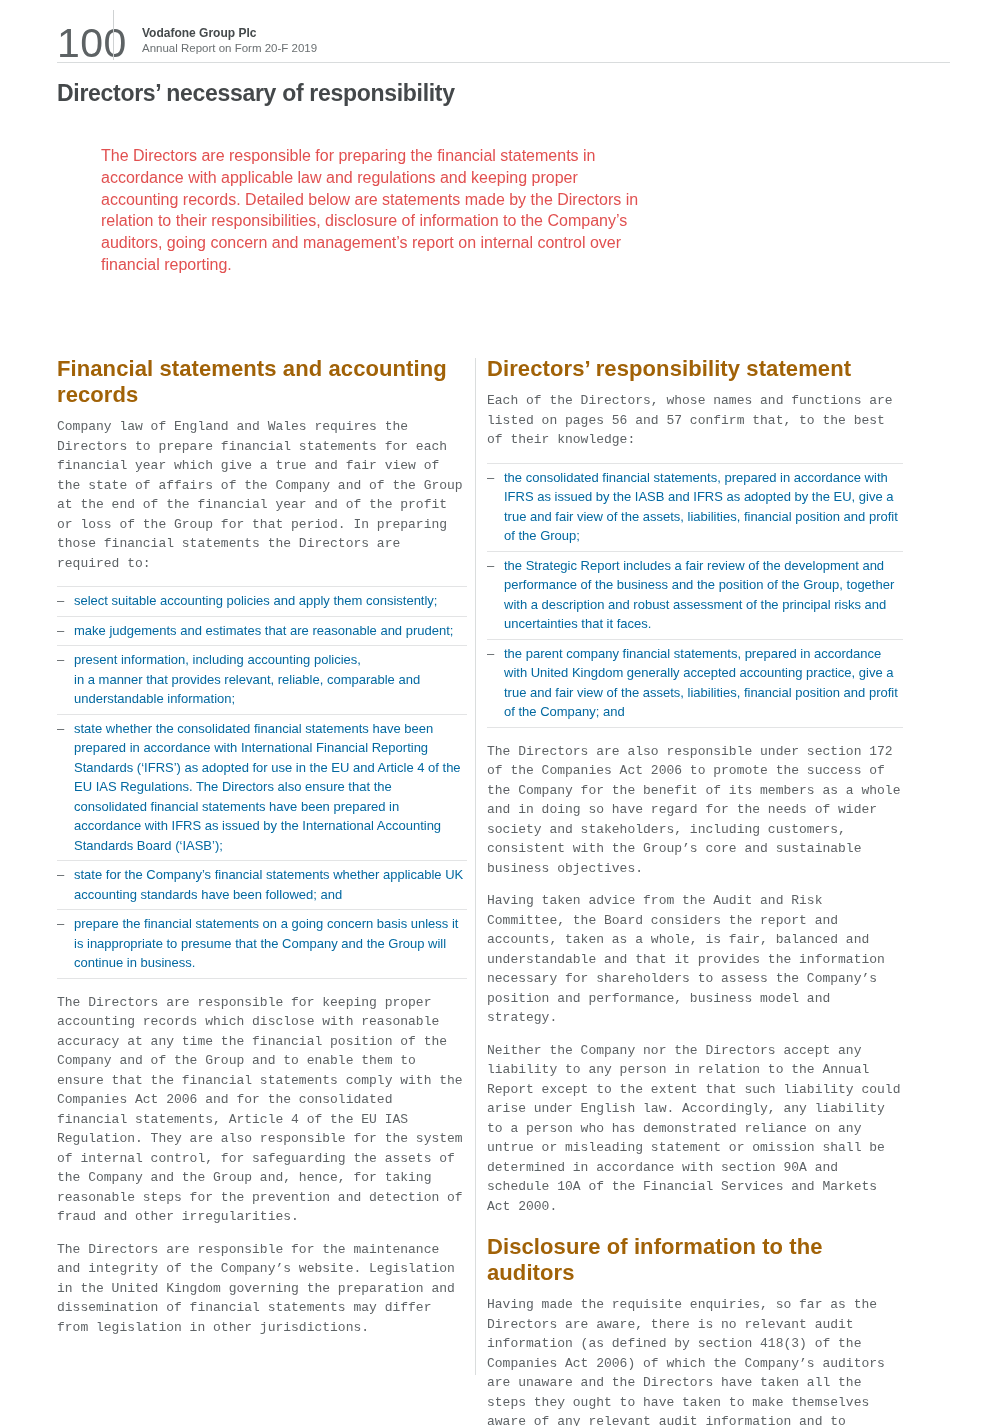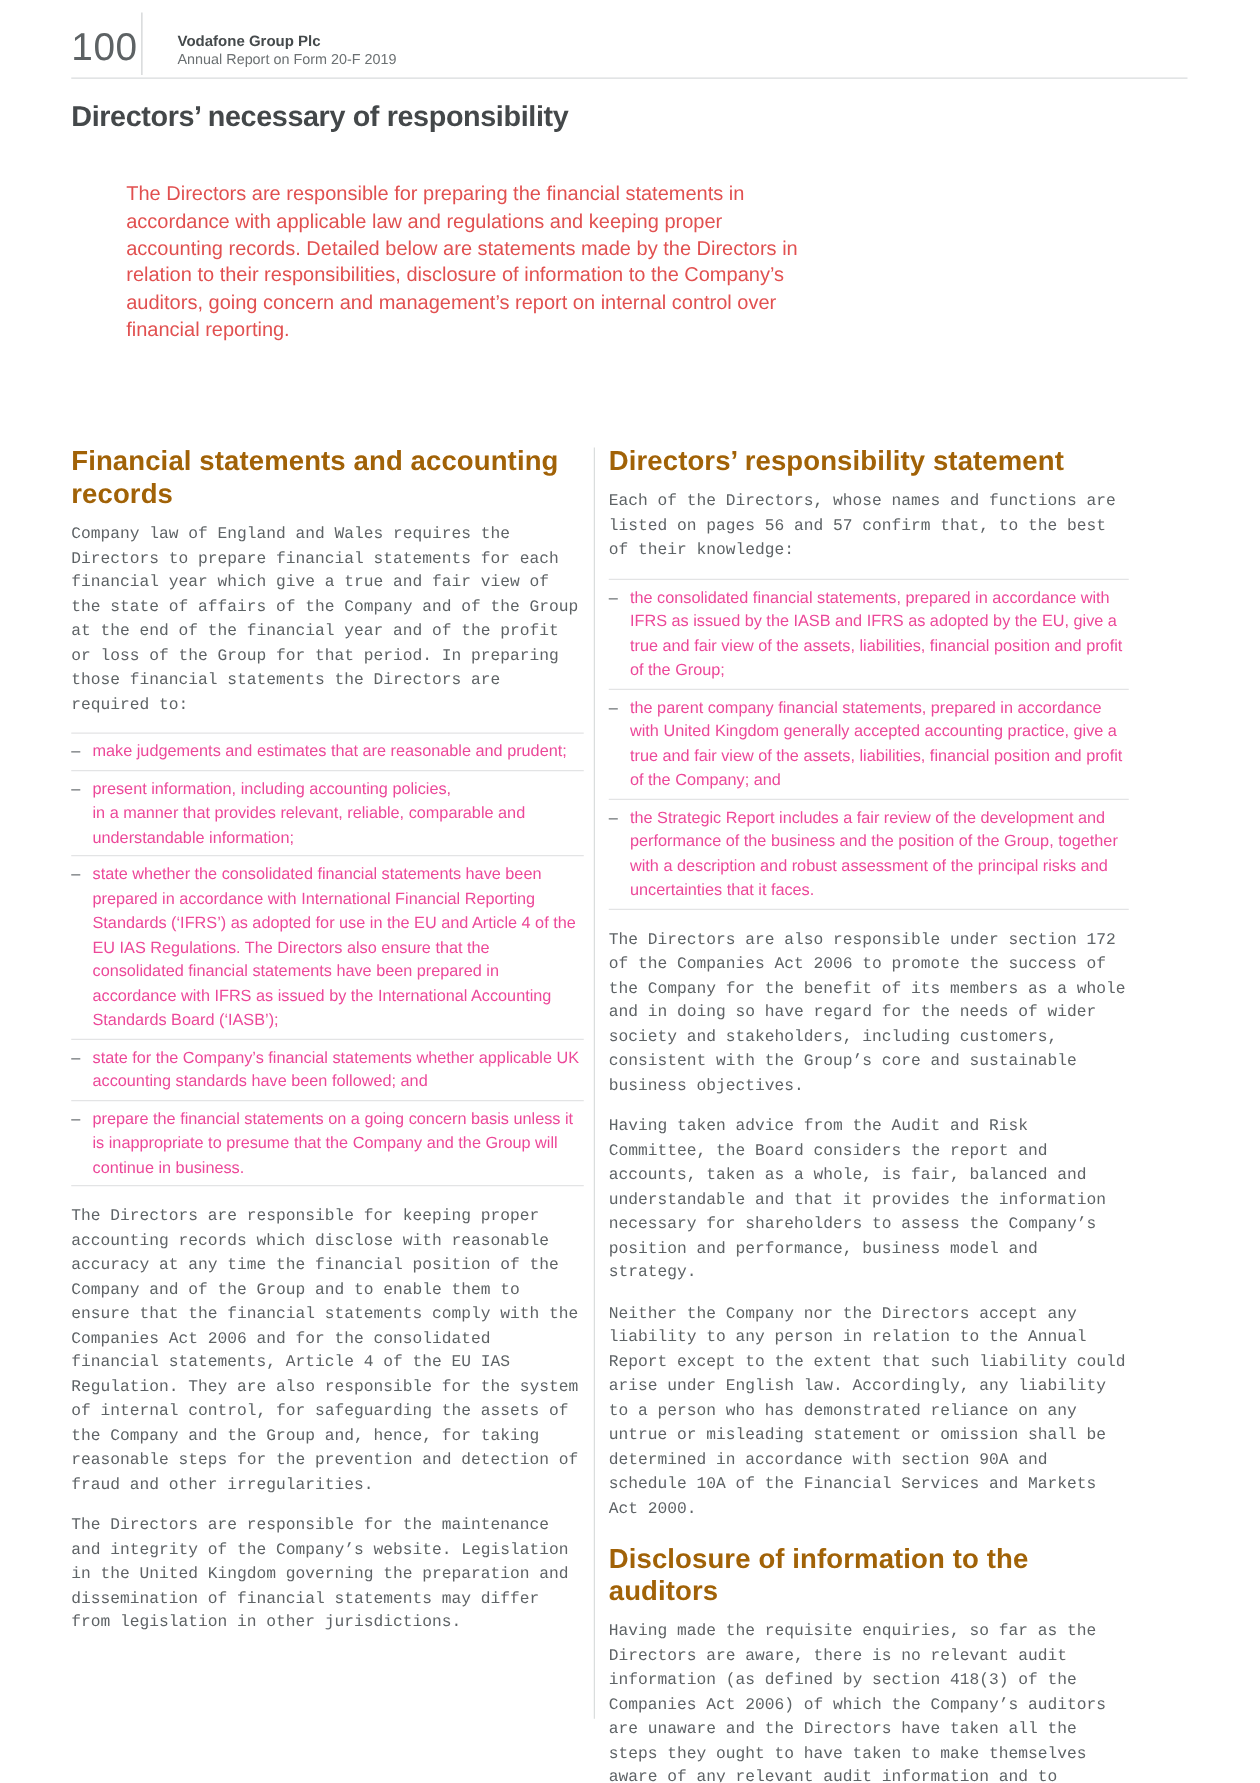--- a/index.html
+++ b/index.html
@@ -2,21 +2,21 @@
 <html><head>
 <meta charset="utf-8">
 <style>
   html,body{margin:0;padding:0;background:#ffffff;}
   #page{
     position:relative;width:1008px;height:1426px;background:#ffffff;overflow:hidden;
     font-family:"Liberation Sans",sans-serif;
   }
   
   .page-number{
-    position:absolute;left:57px;top:20px;font-size:31px;font-weight:400;
+    position:absolute;left:57px;top:20px;font-size:41px;font-weight:400;
     color:#5d6264;letter-spacing:0.5px;
   }
   .header-vrule{position:absolute;left:113px;top:10px;width:1px;height:50px;background:#cfd2d3;}
   .brand-block{position:absolute;left:127px;top:26px;margin-left:15px;}
   .brand-name{font-size:12px;font-weight:bold;color:#454a4c;line-height:15px;}
   .brand-sub{font-size:11.5px;color:#6b7072;line-height:15px;}
   .header-hrule{position:absolute;left:57px;top:62px;width:893px;height:1px;background:#d9dcdd;}
   
   .page-title{
     position:absolute;left:57px;top:80px;font-size:23px;font-weight:bold;
@@ -36,21 +36,21 @@
   }
   h2.sec2{margin:18px 0 9px 0;}
   p.body{
     margin:0 0 13px 0;font-size:13px;line-height:19.5px;color:#5e6366;font-family:Liberation Mono, monospace;
   }
   ul.rules{
     list-style:none;margin:3px 0 14px 0;padding:0;border-top:1px solid #e3e4e5;
   }
   ul.rules li{
     position:relative;padding:4px 0 5px 17px;border-bottom:1px solid #e3e4e5;
-    font-size:13px;line-height:19.5px;color:#ec4899;white-space:pre-line;
+    font-size:13px;line-height:19.5px;color:#0369a1;white-space:pre-line;
   }
   ul.rules li::before{content:"\2013";position:absolute;left:0;top:4px;color:#5e6366;}
 </style>
 </head>
 <body>
 
 <div id="page">
 
   <div class="page-number">100</div>
   <div class="header-vrule"></div>
@@ -67,39 +67,40 @@
 relation to their responsibilities, disclosure of information to the Company’s
 auditors, going concern and management’s report on internal control over
 financial reporting.</div>
 
   <div class="col-divider"></div>
 
   <div class="col col-left">
     <h2 class="sec">Financial statements and accounting records</h2>
     <p class="body">Company law of England and Wales requires the Directors to prepare financial statements for each financial year which give a true and fair view of the state of affairs of the Company and of the Group at the end of the financial year and of the profit or loss of the Group for that period. In preparing those financial statements the Directors are required to:</p>
     <ul class="rules">
+      <li>select suitable accounting policies and apply them consistently;</li>
       <li>make judgements and estimates that are reasonable and prudent;</li>
       <li>present information, including accounting policies,
 in a manner that provides relevant, reliable, comparable and
 understandable information;</li>
       <li>state whether the consolidated financial statements have been prepared in accordance with International Financial Reporting Standards (‘IFRS’) as adopted for use in the EU and Article 4 of the EU IAS Regulations. The Directors also ensure that the consolidated financial statements have been prepared in accordance with IFRS as issued by the International Accounting Standards Board (‘IASB’);</li>
       <li>state for the Company’s financial statements whether applicable UK accounting standards have been followed; and</li>
       <li>prepare the financial statements on a going concern basis unless it is inappropriate to presume that the Company and the Group will continue in business.</li>
     </ul>
     <p class="body">The Directors are responsible for keeping proper accounting records which disclose with reasonable accuracy at any time the financial position of the Company and of the Group and to enable them to ensure that the financial statements comply with the Companies Act 2006 and for the consolidated financial statements, Article 4 of the EU IAS Regulation. They are also responsible for the system of internal control, for safeguarding the assets of the Company and the Group and, hence, for taking reasonable steps for the prevention and detection of fraud and other irregularities.</p>
     <p class="body">The Directors are responsible for the maintenance and integrity of the Company’s website. Legislation in the United Kingdom governing the preparation and dissemination of financial statements may differ from legislation in other jurisdictions.</p>
   </div>
 
   <div class="col col-right">
     <h2 class="sec">Directors’ responsibility statement</h2>
     <p class="body">Each of the Directors, whose names and functions are listed on pages 56 and 57 confirm that, to the best of their knowledge:</p>
     <ul class="rules">
       <li>the consolidated financial statements, prepared in accordance with IFRS as issued by the IASB and IFRS as adopted by the EU, give a true and fair view of the assets, liabilities, financial position and profit of the Group;</li>
+      <li>the Strategic Report includes a fair review of the development and performance of the business and the position of the Group, together with a description and robust assessment of the principal risks and uncertainties that it faces.</li>
       <li>the parent company financial statements, prepared in accordance with United Kingdom generally accepted accounting practice, give a true and fair view of the assets, liabilities, financial position and profit of the Company; and</li>
-      <li>the Strategic Report includes a fair review of the development and performance of the business and the position of the Group, together with a description and robust assessment of the principal risks and uncertainties that it faces.</li>
     </ul>
     <p class="body">The Directors are also responsible under section 172 of the Companies Act 2006 to promote the success of the Company for the benefit of its members as a whole and in doing so have regard for the needs of wider society and stakeholders, including customers, consistent with the Group’s core and sustainable business objectives.</p>
     <p class="body">Having taken advice from the Audit and Risk Committee, the Board considers the report and accounts, taken as a whole, is fair, balanced and understandable and that it provides the information necessary for shareholders to assess the Company’s position and performance, business model and strategy.</p>
     <p class="body">Neither the Company nor the Directors accept any liability to any person in relation to the Annual Report except to the extent that such liability could arise under English law. Accordingly, any liability to a person who has demonstrated reliance on any untrue or misleading statement or omission shall be determined in accordance with section 90A and schedule 10A of the Financial Services and Markets Act 2000.</p>
     <h2 class="sec sec2">Disclosure of information to the auditors</h2>
     <p class="body">Having made the requisite enquiries, so far as the Directors are aware, there is no relevant audit information (as defined by section 418(3) of the Companies Act 2006) of which the Company’s auditors are unaware and the Directors have taken all the steps they ought to have taken to make themselves aware of any relevant audit information and to establish that the Company’s auditors are aware of that information.</p>
   </div>
 
 </div>
 

